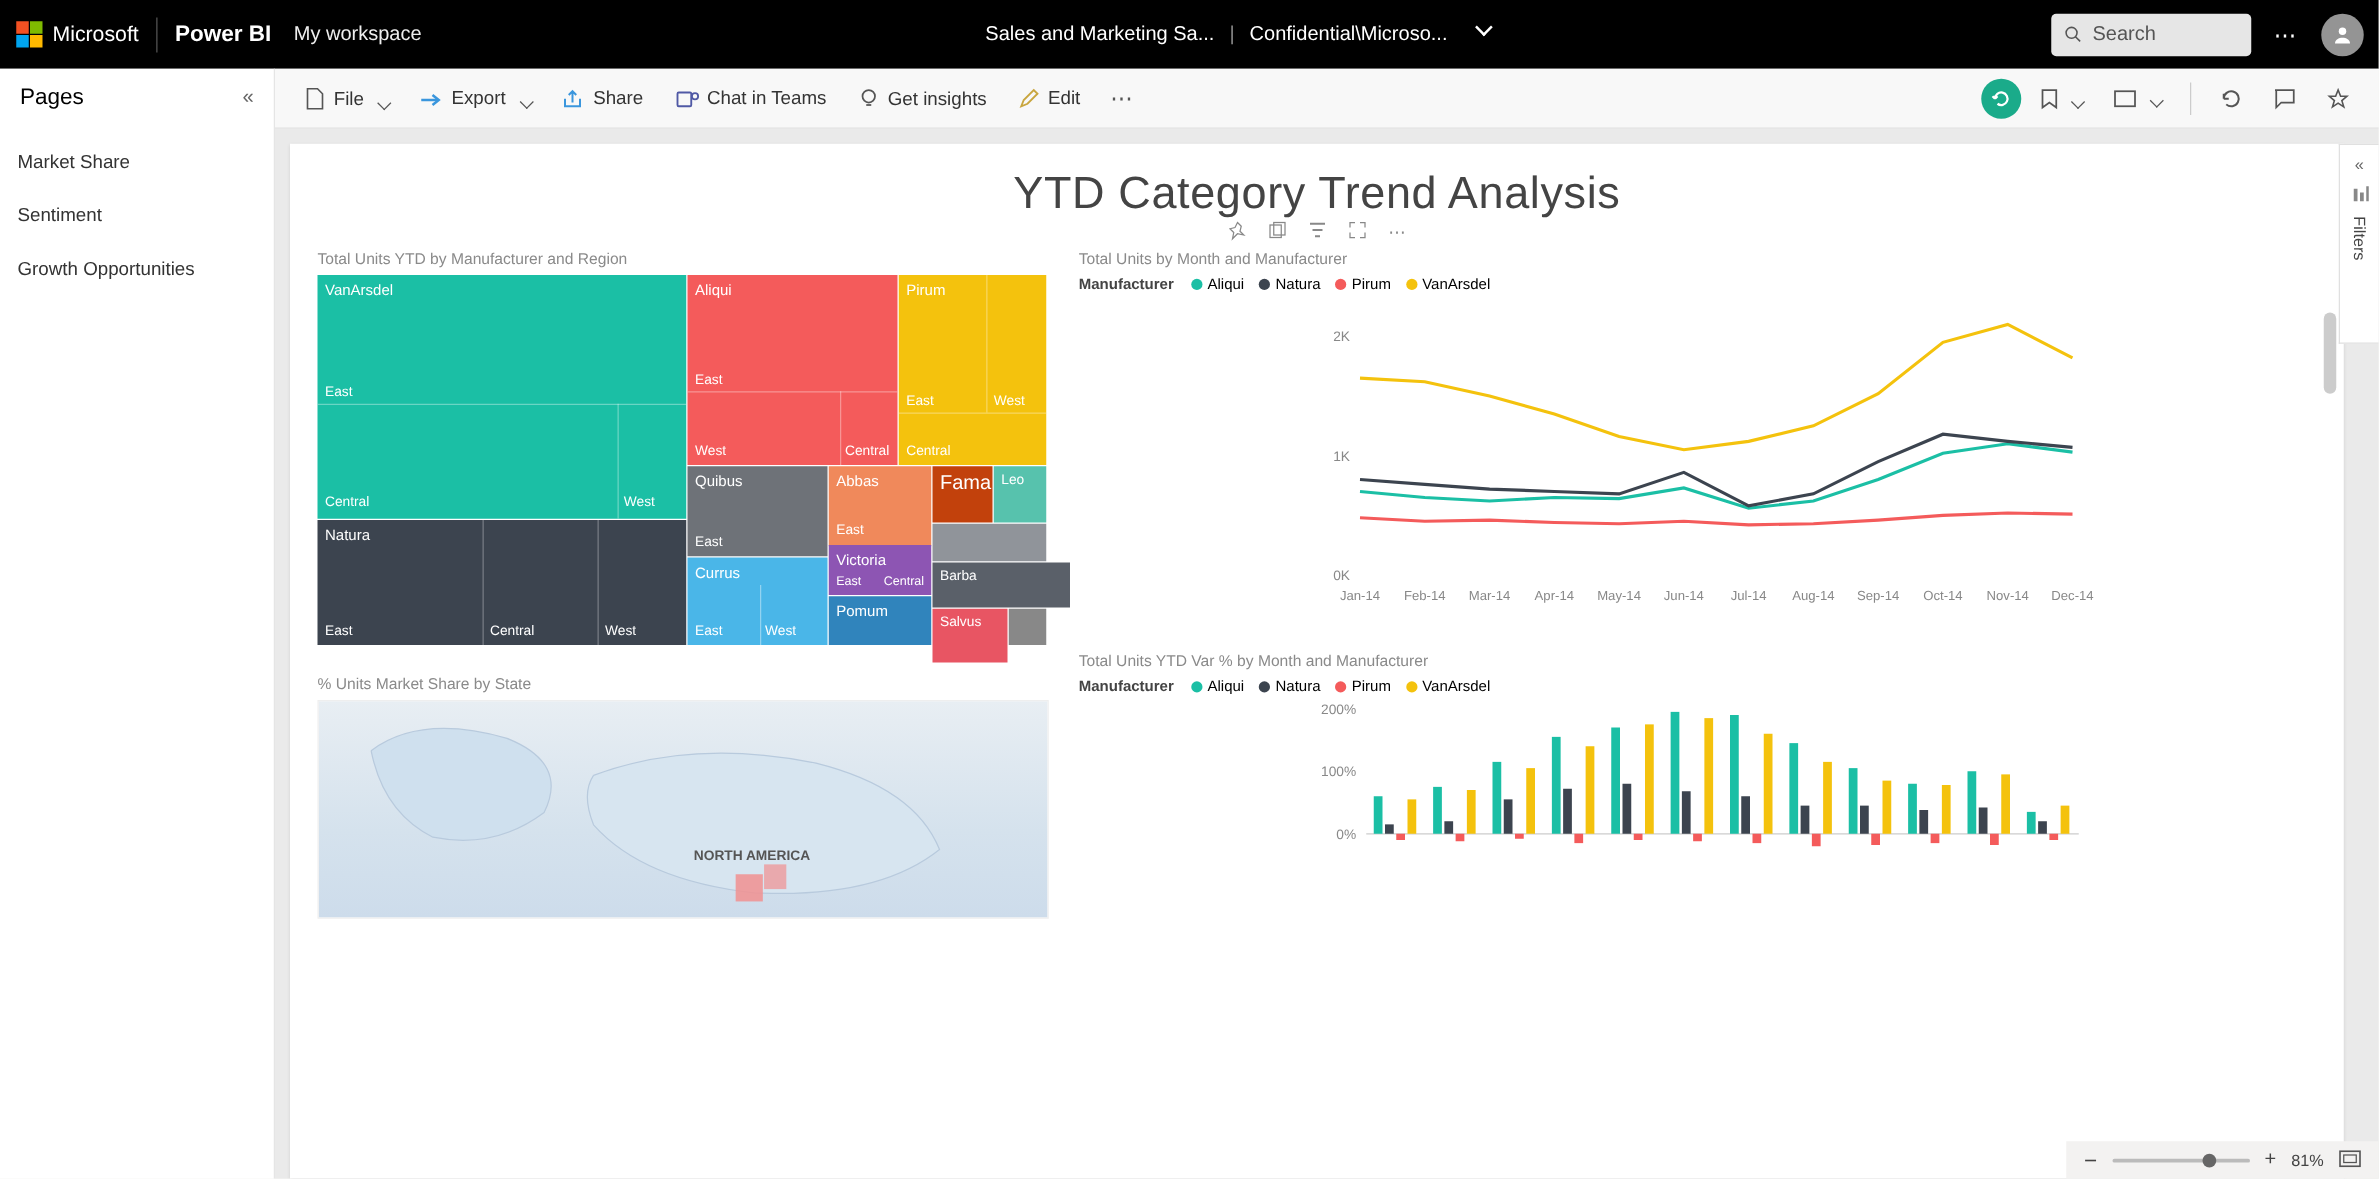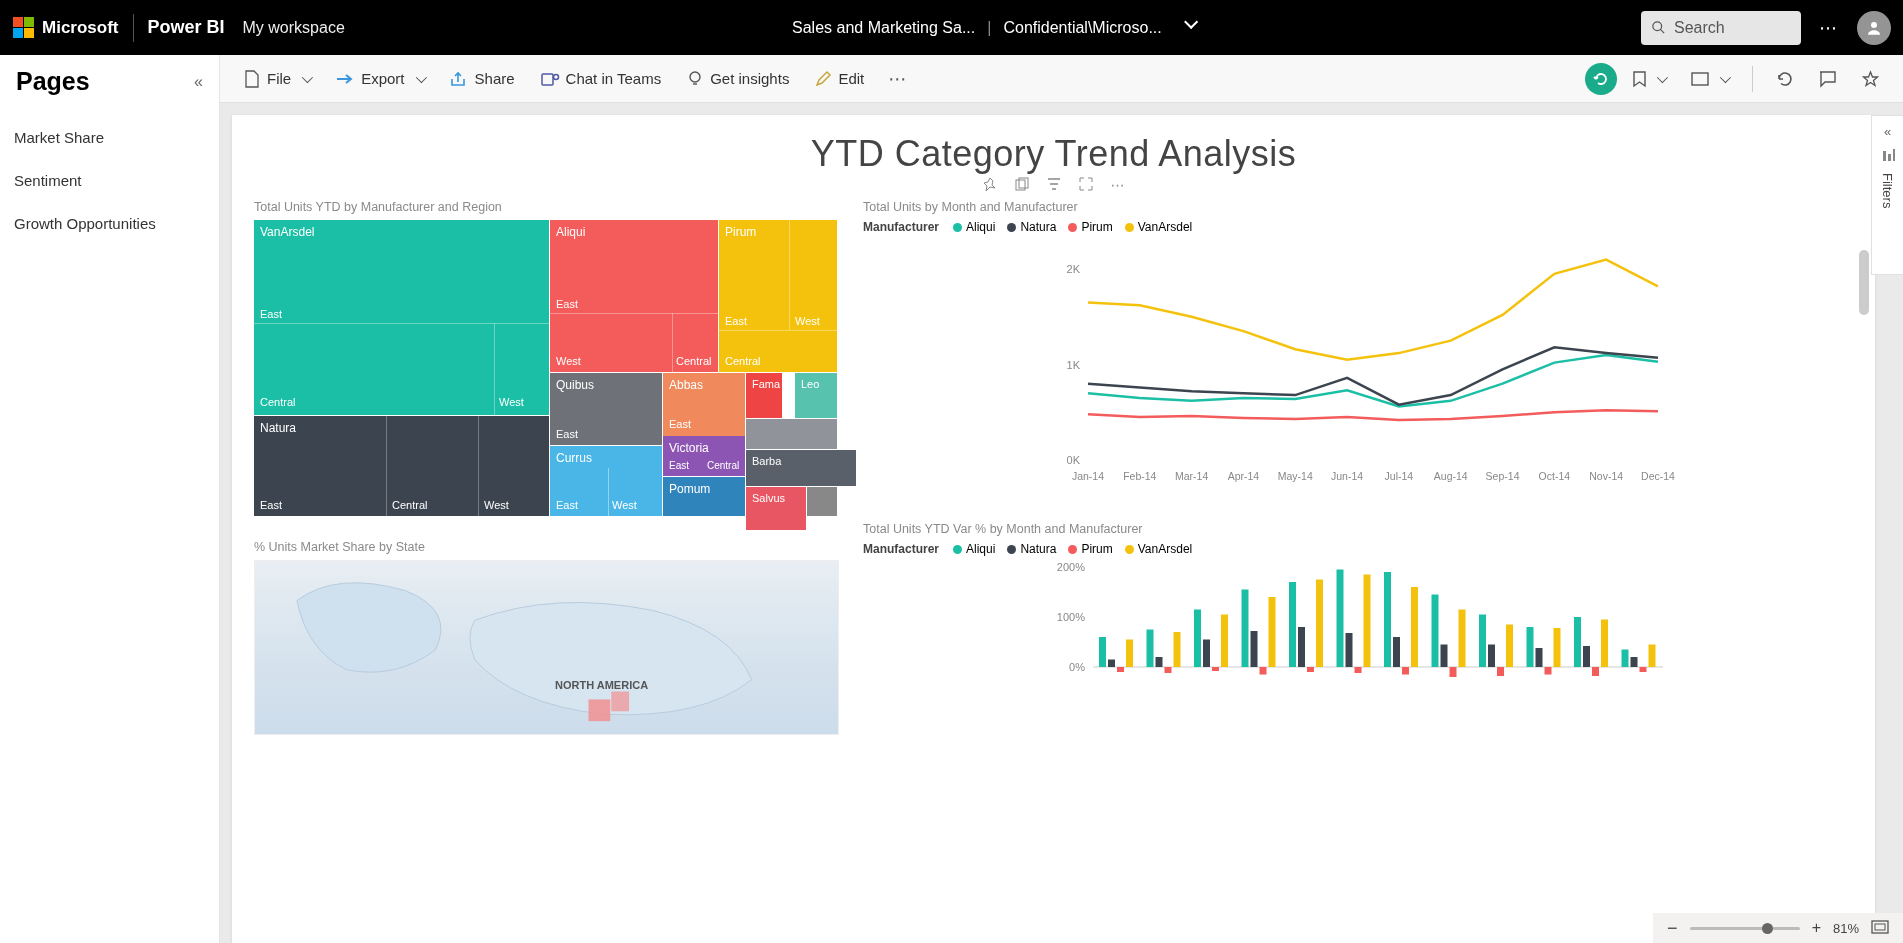--- a/index.html
+++ b/index.html
@@ -14,27 +14,27 @@
 .top-center .divider{color:#888}
 .chev-down{display:inline-block;width:10px;height:10px;border-right:2px solid #fff;border-bottom:2px solid #fff;transform:rotate(45deg) translateY(-3px);margin-left:10px}
 .search-box{background:#e6e6e6;width:160px;height:34px;border-radius:4px;display:flex;align-items:center;padding:0 10px;color:#555}
 .search-box svg{margin-right:8px}
 .top-icons{display:flex;align-items:center;gap:18px;margin-left:18px}
 .avatar{width:34px;height:34px;border-radius:50%;background:#949494;display:flex;align-items:center;justify-content:center}
 .dots{letter-spacing:2px;font-size:18px}
 .main{display:flex;height:calc(100vh - 55px)}
 .left-pane{width:220px;background:#fff;border-right:1px solid #e5e5e5;padding-top:12px;position:relative}
 .left-header{display:flex;align-items:center;justify-content:space-between;padding:0 16px 20px}
-.left-header h2{font-size:25px;font-weight:700}
+.left-header h2{font-size:18px;font-weight:400}
 .collapse-icon{font-size:16px;color:#666}
 .page-item{padding:13px 14px;font-size:15px;color:#333;cursor:pointer}
 .page-item.active{background:#eaeaea;border-left:4px solid #000;padding-left:10px}
 .right-area{flex:1;display:flex;flex-direction:column;position:relative}
 .toolbar{height:48px;background:#f8f8f8;border-bottom:1px solid #e0e0e0;display:flex;align-items:center;padding:0 14px;gap:6px;color:#333;font-size:15px}
-.tb-item{display:flex;align-items:center;gap:7px;padding:6px 10px;cursor:pointer;border-radius:3px}
+.tb-item{display:flex;align-items:flex-end;gap:7px;padding:6px 10px;cursor:pointer;border-radius:3px}
 .tb-chev{width:8px;height:8px;border-right:1.5px solid #555;border-bottom:1.5px solid #555;transform:rotate(45deg) translateY(-2px);margin-left:4px}
 .tb-spacer{flex:1}
 .tb-circle{width:32px;height:32px;border-radius:50%;background:#1aab8a;display:flex;align-items:center;justify-content:center;color:#fff}
 .tb-divider{width:1px;height:26px;background:#ccc;margin:0 8px}
 .canvas-wrap{flex:1;padding:12px 28px 0 12px;overflow:hidden;position:relative;background:#eaeaea}
 .canvas{background:#fff;height:100%;padding:18px 22px;position:relative;box-shadow:0 1px 3px rgba(0,0,0,.1)}
 .canvas-scroll{position:absolute;right:6px;top:135px;width:10px;height:65px;background:#ccc;border-radius:5px}
 .report-title{text-align:center;font-size:36px;font-weight:300;color:#444;letter-spacing:.5px;margin-bottom:2px}
 .visual-actions{display:flex;justify-content:center;gap:18px;color:#888;font-size:14px;margin-bottom:6px}
 .visual-actions span{cursor:pointer}
@@ -66,21 +66,21 @@
 </head>
 <body>
 
 <div class="topbar">
   <span class="ms-logo">
     <span style="background:#f25022"></span>
       <span style="background:#7fba00"></span>
     <span style="background:#00a4ef"></span>
       <span style="background:#ffb900"></span>
   </span>
-  <span style="font-size:17px;font-weight:700">Microsoft</span>
+  <span style="font-size:17px;font-weight:400">Microsoft</span>
   <span class="topbar-sep"></span>
   <span class="top-title">Power BI</span>
   <span class="top-sub">My workspace</span>
   <div class="top-center">
     <span>Sales and Marketing Sa...</span>
     <span class="divider">|</span>
     <span>Confidential\Microso...</span>
     <span class="chev-down"></span>
   </div>
   <div class="search-box">
@@ -267,21 +267,21 @@
                 <span class="tm-sub" style="left:6px;top:45px">East</span>
               </div>
 
               <div class="tm-box" style="left:409px;top:216px;width:82px;height:40px;background:#8d55b3">Victoria
                 <span class="tm-sub" style="left:6px;top:24px;font-size:10px">East</span>
                 <span class="tm-sub" style="left:44px;top:24px;font-size:10px">Central</span>
               </div>
 
               <div class="tm-box" style="left:409px;top:257px;width:82px;height:39px;background:#3084bc">Pomum</div>
 
-              <div class="tm-box" style="left:492px;top:153px;width:36px;height:45px;background:#ef4444;font-size:11px">Fama</div>
+              <div class="tm-box" style="left:492px;top:153px;width:48px;height:45px;background:#c2410c;font-size:16px">Fama</div>
 
               <div class="tm-box" style="left:541px;top:153px;width:42px;height:45px;background:#57c2ad;font-size:11px">Leo</div>
 
               <div class="tm-box" style="left:492px;top:199px;width:91px;height:30px;background:#90949a"></div>
 
               <div class="tm-box" style="left:492px;top:230px;width:110px;height:36px;background:#5a6069;font-size:11px">Barba</div>
 
               <div class="tm-box" style="left:492px;top:267px;width:60px;height:43px;background:#e85563;font-size:11px">Salvus</div>
               <div class="tm-box" style="left:553px;top:267px;width:30px;height:29px;background:#888"></div>
             </div>

